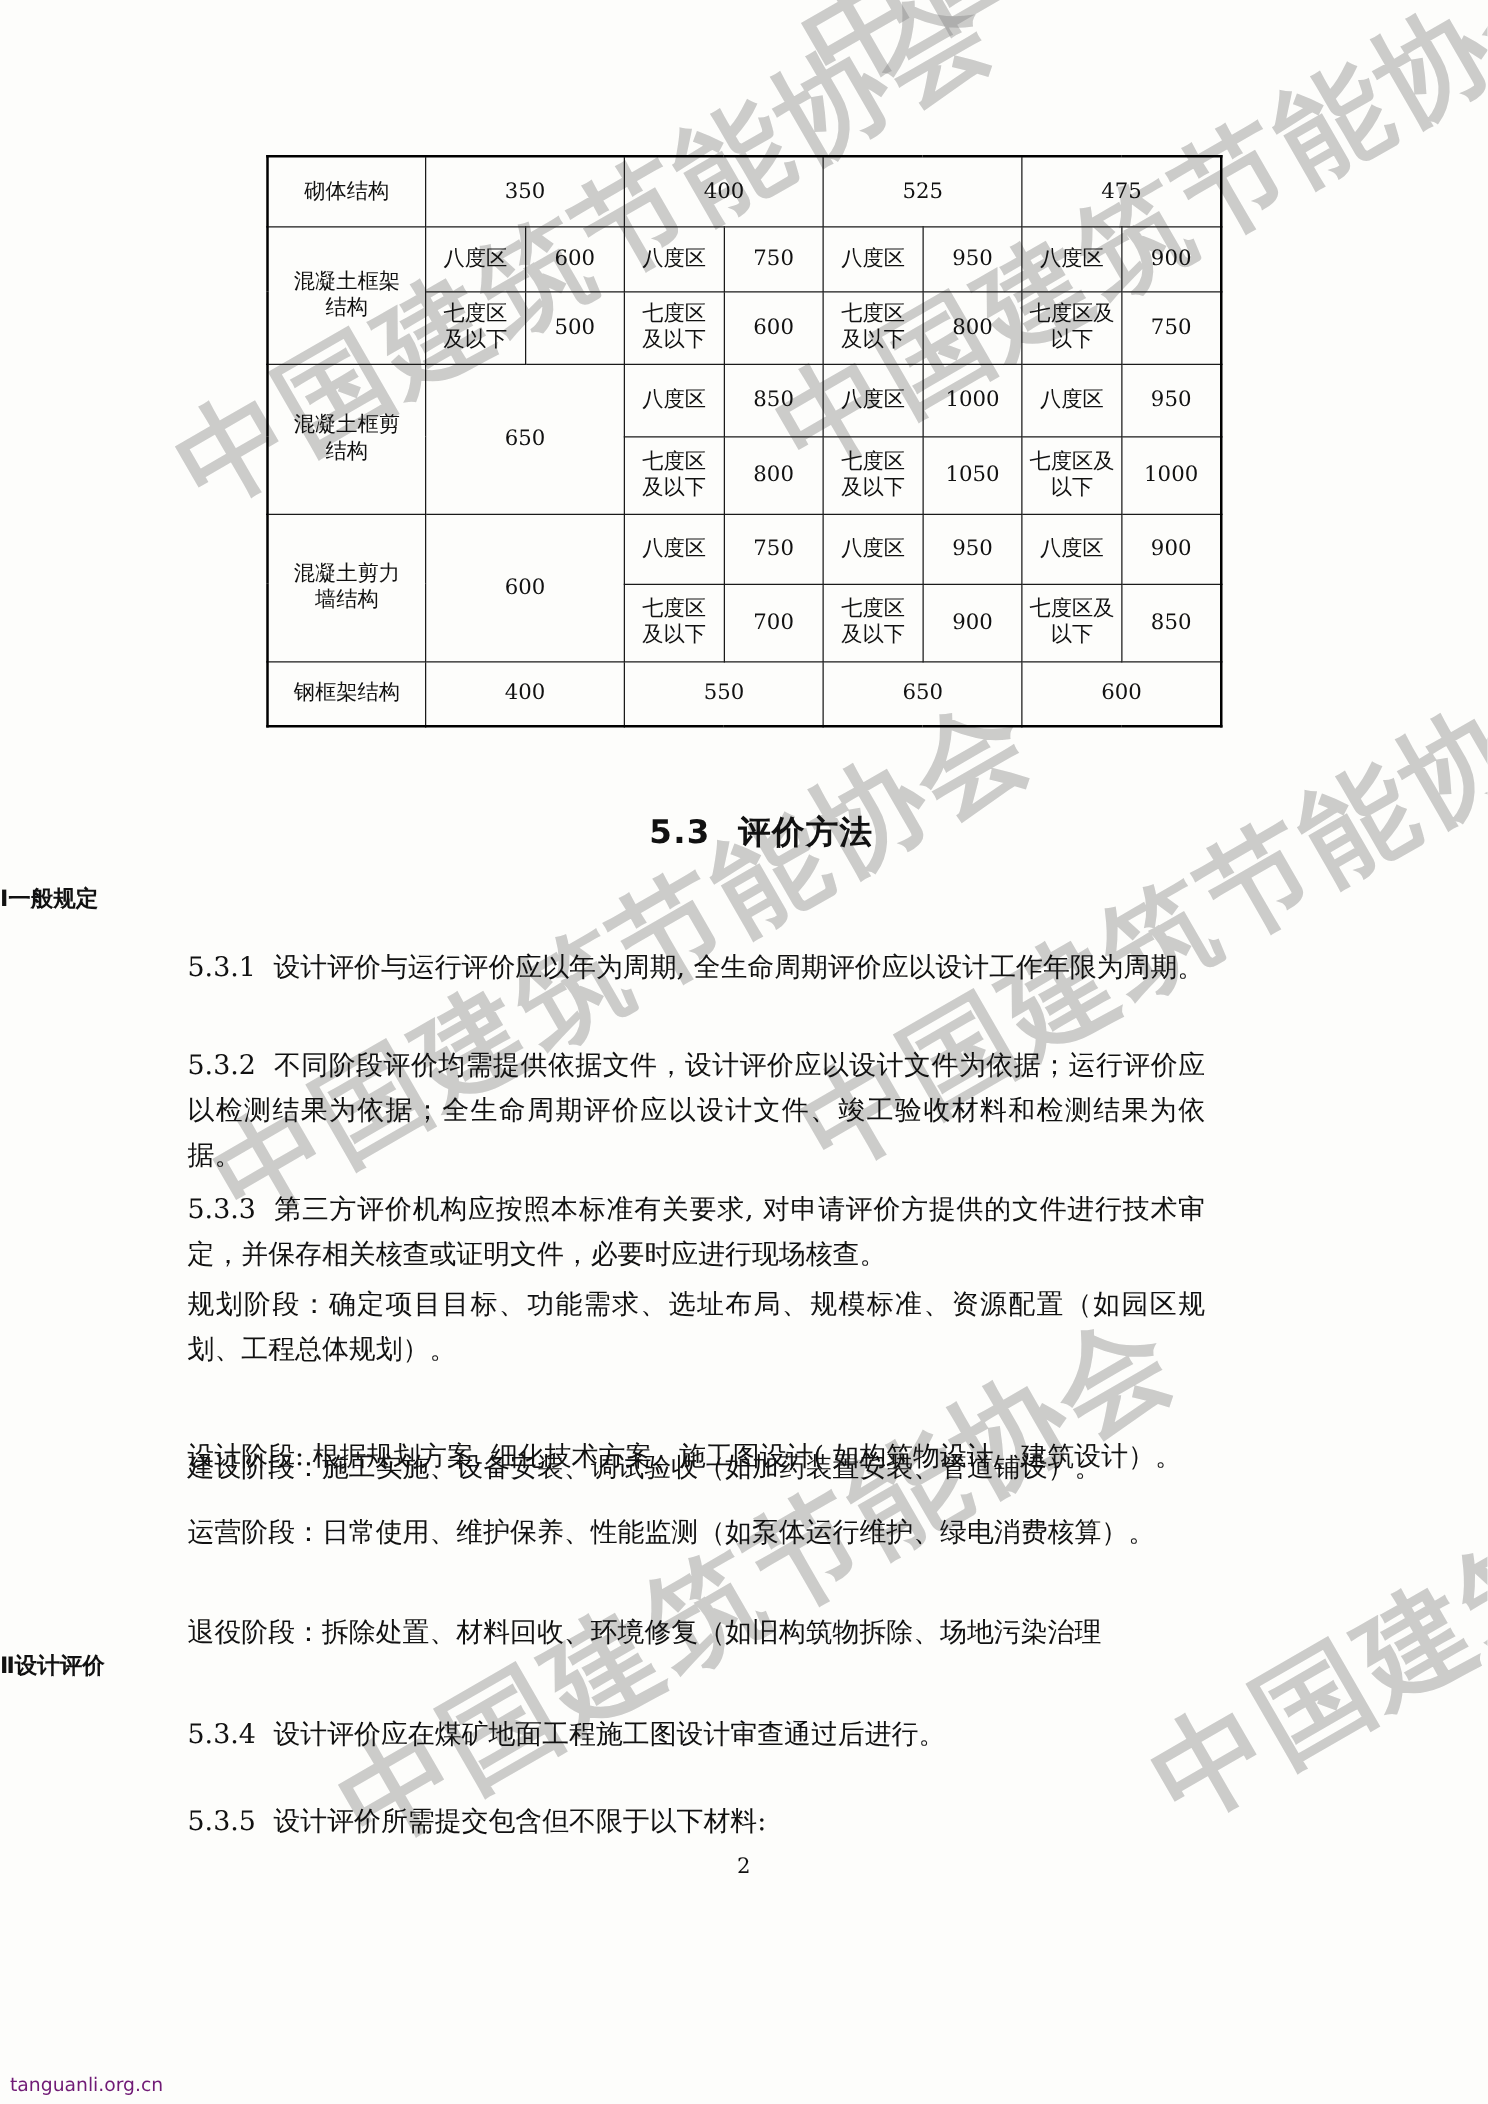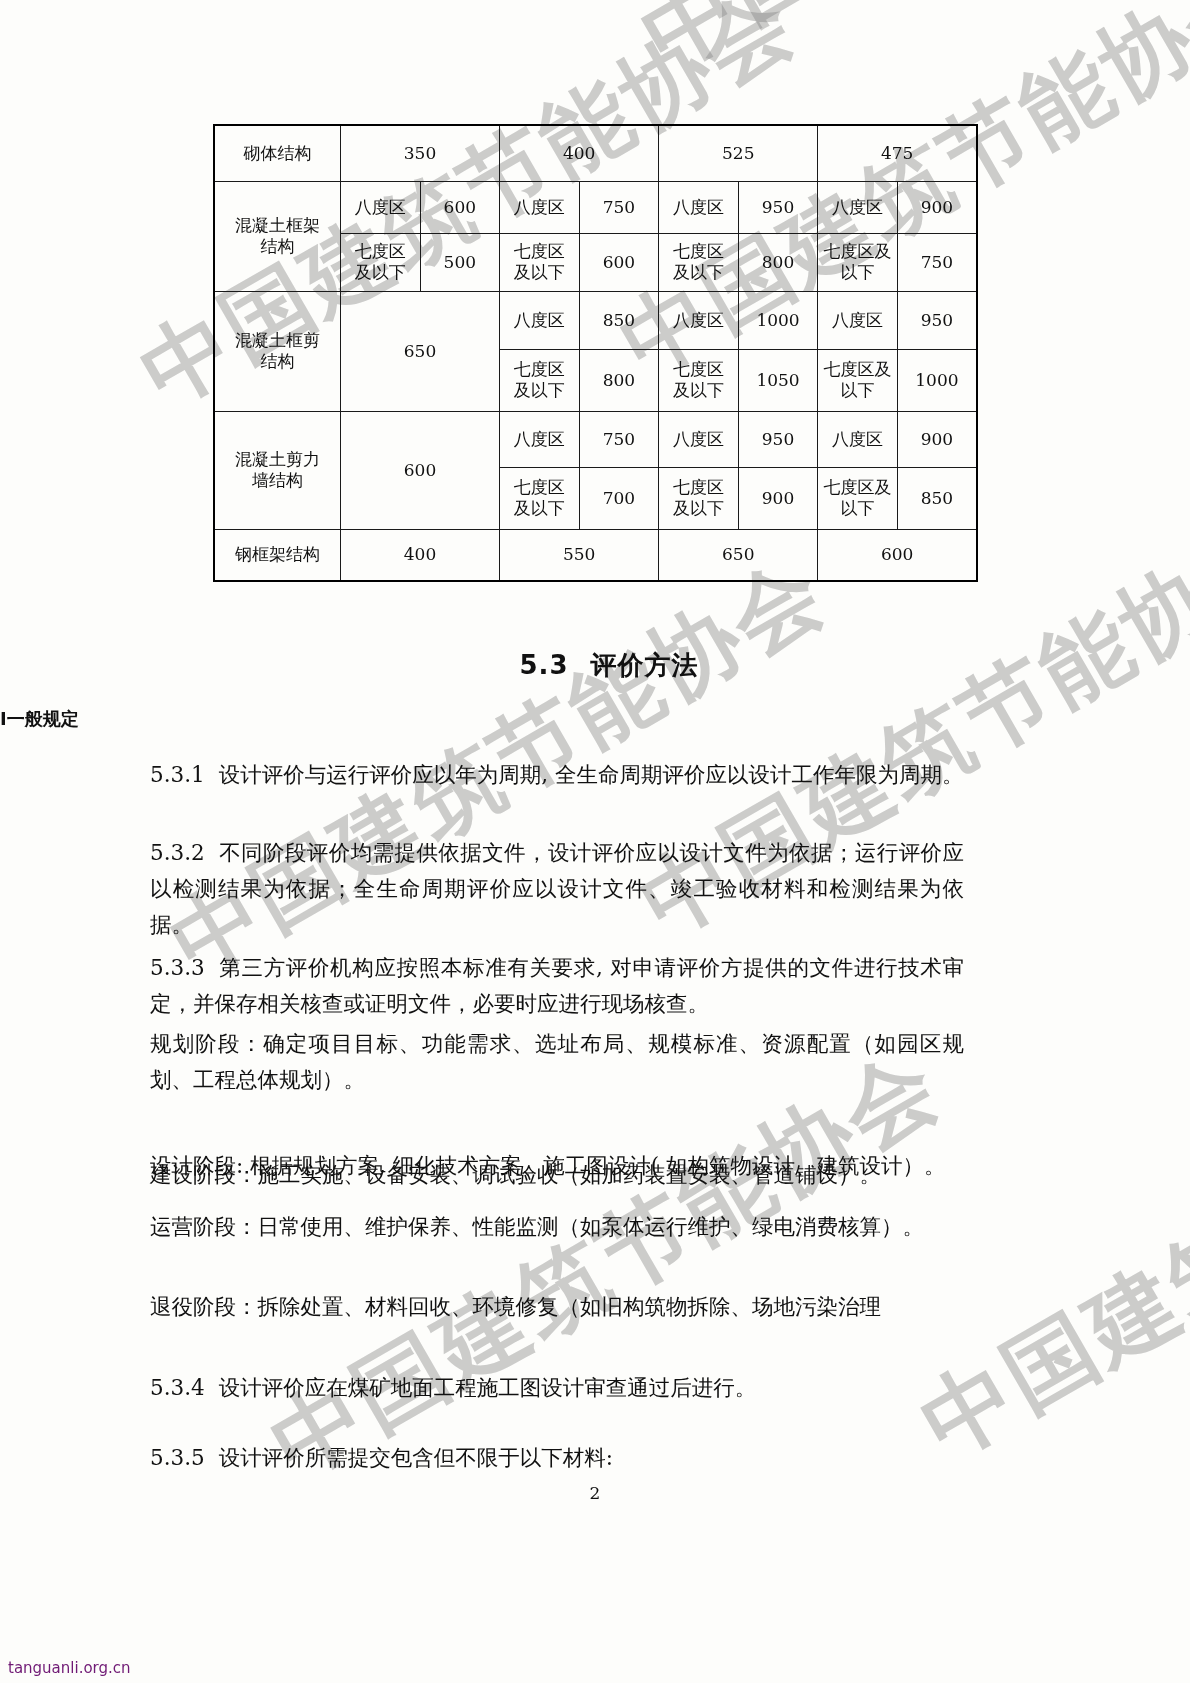--- a/index.html
+++ b/index.html
@@ -260,20 +260,21 @@
   <div class="para" style="top:950px;">
     <span class="pn">5.3.3</span><span>第三方评价机构应按照本标准有关要求, 对申请评价方提供的文件进行技术审定，并保存相关核查或证明文件，必要时应进行现场核查。</span>
   </div>
 
   <div class="para" style="top:1026px;">规划阶段：确定项目目标、功能需求、选址布局、规模标准、资源配置（如园区规划、工程总体规划）。</div>
   <div class="para" style="top:1148px;">设计阶段: 根据规划方案, 细化技术方案、施工图设计( 如构筑物设计、建筑设计）。</div>
   <div class="para" style="top:1157px;">建设阶段：施工实施、设备安装、调试验收（如加药装置安装、管道铺设）。</div>
   <div class="para" style="top:1209px;">运营阶段：日常使用、维护保养、性能监测（如泵体运行维护、绿电消费核算）。</div>
   <div class="para" style="top:1261px;margin-top:28px;">退役阶段：拆除处置、材料回收、环境修复（如旧构筑物拆除、场地污染治理</div>
 
+  <div class="h-sub" style="top:1320px;">Ⅱ设计评价</div>
 
   <div class="para" style="top:1370px;">
     <span class="pn">5.3.4</span><span>设计评价应在煤矿地面工程施工图设计审查通过后进行。</span>
   </div>
 
   <div class="para" style="top:1440px;">
     <span class="pn">5.3.5</span><span>设计评价所需提交包含但不限于以下材料:</span>
   </div>
 
   <div class="page-number" style="top:1483px;">2</div>

